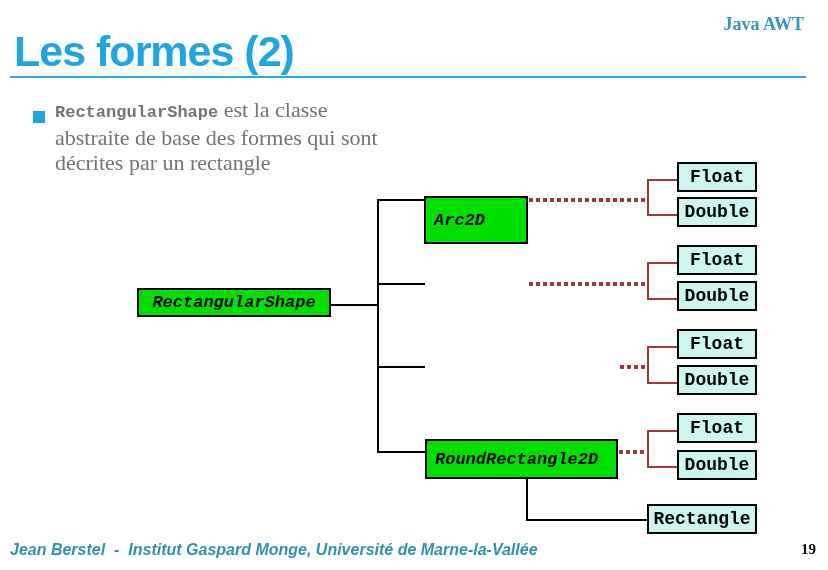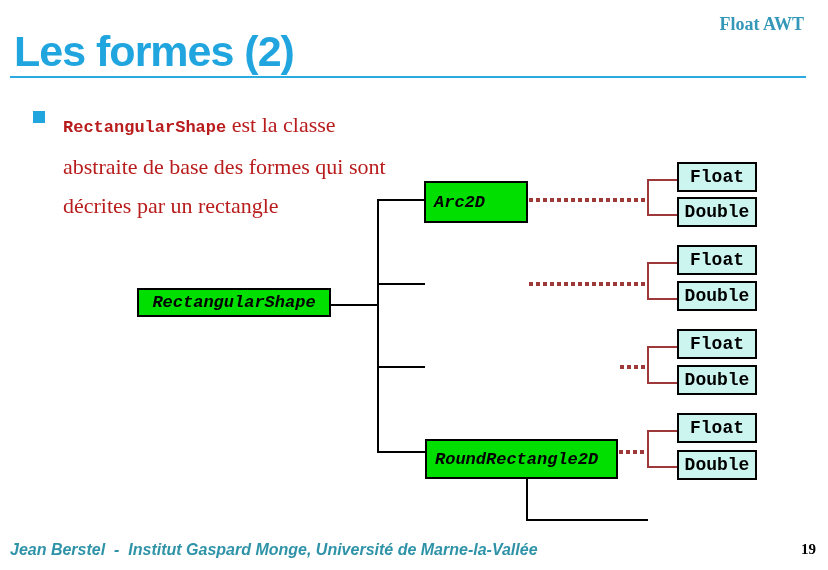--- a/index.html
+++ b/index.html
@@ -21,21 +21,21 @@
     position:absolute;top:14px;right:24px;
     font-family:"Liberation Serif",serif;font-weight:bold;
     font-size:18px;color:#3598b8;
   }
   
   .bullet-square{
     position:absolute;left:33px;top:111px;width:12px;height:12px;background:#21a5de;
   }
   .bullet-text{
     position:absolute;left:55px;top:97px;width:335px;
-    font-size:22px;line-height:39px;color:#b91c1c;margin:8px;
+    font-size:22px;line-height:25px;color:#737373;margin:0;
   }
   .bullet-text .code{
     font-family:"Liberation Mono",monospace;font-weight:bold;font-size:17px;
   }
   
   .hline,.vline{position:absolute;background:#000;z-index:1;}
   .hline{height:2px;}
   .vline{width:2px;}
   .redh,.redv{position:absolute;background:#9e3939;z-index:1;}
   .redh{height:2px;}
@@ -69,21 +69,21 @@
     font-family:"Liberation Serif",serif;font-weight:bold;font-size:15px;color:#000;
   }
 </style>
 </head>
 <body>
 
 <div class="slide">
 
   <div class="title-rule"></div>
   <h1 class="title">Les formes (2)</h1>
-  <div class="corner-label">Float AWT</div>
+  <div class="corner-label">Java AWT</div>
 
   <div class="bullet-square"></div>
   <p class="bullet-text"><span class="code">RectangularShape</span><span> est la classe abstraite de base des formes qui sont décrites par un rectangle</span></p>
 
   <div class="vline" style="left:377px;top:199px;height:254px"></div>
   <div class="hline" style="left:377px;top:199px;width:48px"></div>
   <div class="hline" style="left:377px;top:283px;width:48px"></div>
   <div class="hline" style="left:377px;top:366px;width:48px"></div>
   <div class="hline" style="left:377px;top:451px;width:48px"></div>
   <div class="hline" style="left:331px;top:304px;width:46px"></div>
@@ -105,32 +105,33 @@
 
   <div class="redv" style="left:647px;top:346px;height:38px"></div>
   <div class="redh" style="left:647px;top:346px;width:30px"></div>
   <div class="redh" style="left:647px;top:382px;width:30px"></div>
 
   <div class="redv" style="left:647px;top:430px;height:38px"></div>
   <div class="redh" style="left:647px;top:430px;width:30px"></div>
   <div class="redh" style="left:647px;top:466px;width:30px"></div>
 
   <div class="gbox centered" style="left:137px;top:288px;width:194px;height:29px">RectangularShape</div>
-  <div class="gbox" style="left:424px;top:181px;width:104px;height:42px">Arc2D</div>
+  <div class="gbox" style="left:424px;top:196px;width:104px;height:48px">Arc2D</div>
   <div class="gbox" style="left:425px;top:439px;width:193px;height:40px">RoundRectangle2D</div>
 
   <div class="cbox" style="left:677px;top:162px;width:80px;height:30px">Float</div>
   <div class="cbox" style="left:677px;top:197px;width:80px;height:30px">Double</div>
 
   <div class="cbox" style="left:677px;top:245px;width:80px;height:30px">Float</div>
   <div class="cbox" style="left:677px;top:281px;width:80px;height:30px">Double</div>
 
   <div class="cbox" style="left:677px;top:329px;width:80px;height:30px">Float</div>
   <div class="cbox" style="left:677px;top:365px;width:80px;height:30px">Double</div>
 
   <div class="cbox" style="left:677px;top:413px;width:80px;height:30px">Float</div>
   <div class="cbox" style="left:677px;top:450px;width:80px;height:30px">Double</div>
 
+  <div class="cbox" style="left:647px;top:504px;width:110px;height:30px">Rectangle</div>
 
   <div class="footer-credit">Jean Berstel  -  Institut Gaspard Monge, Université de Marne-la-Vallée</div>
   <div class="page-number">19</div>
 
 </div>
 
 </body></html>

